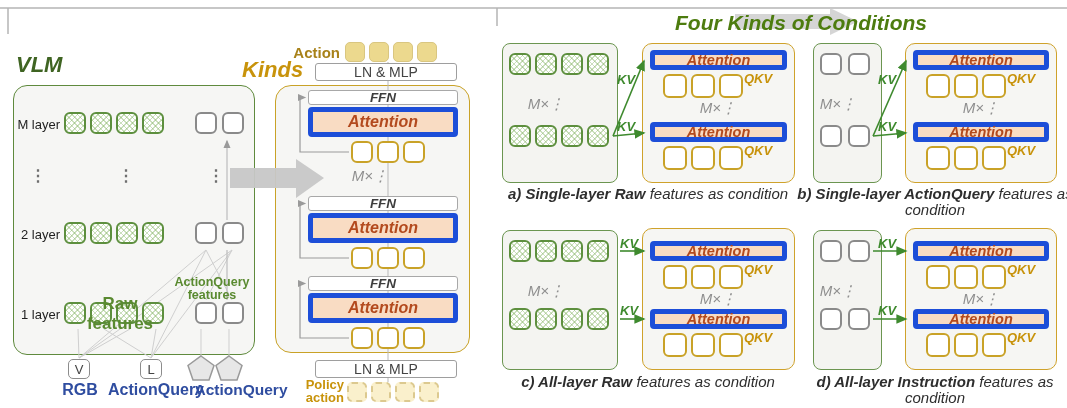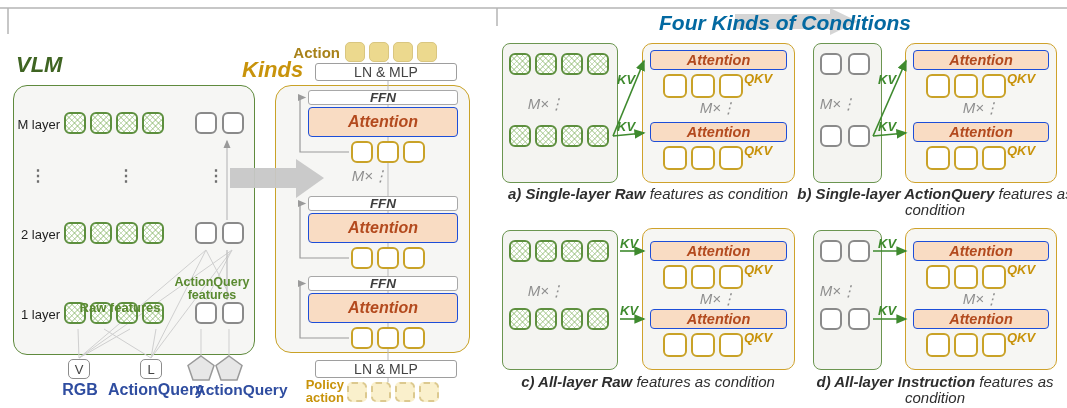--- a/index.html
+++ b/index.html
@@ -16,21 +16,21 @@
   .sq.green{border:2px solid #5d8f3e;
     background-image:
       repeating-linear-gradient(45deg, rgba(125,175,90,.40) 0 1px, transparent 1px 4px),
       repeating-linear-gradient(135deg, rgba(125,175,90,.40) 0 1px, transparent 1px 4px);}
   .sq.gray{border:2px solid #8a8a8a;}
   .sq.gold{border:2px solid #c9a227;}
   .sq.action{width:20px;height:20px;border:1px solid #d9c680;background:#ecd98e;border-radius:5px;}
   .sq.initial{width:20px;height:20px;border:2px dashed #dcc98f;background:#faf0cc;border-radius:5px;}
   
   .blk{position:absolute;display:flex;align-items:center;justify-content:center;box-sizing:border-box;z-index:2;}
-  .att{background:#f9dcc3;border:1px solid #1d4ed8;border-radius:4px;color:#b34a1e;font-weight:bold;font-style:italic;}
+  .att{background:#f9dcc3;border:5px solid #1d4ed8;border-radius:4px;color:#b34a1e;font-weight:bold;font-style:italic;}
   .ffn{background:#fff;border:1px solid #a8a8a8;border-radius:3px;color:#3d3d3d;font-weight:bold;font-style:italic;font-size:13.5px;}
   .lnmlp{background:#fff;border:1px solid #9e9e9e;border-radius:3px;color:#444;font-size:14px;}
   .iobox{background:#fff;border:1.5px solid #8c8c8c;border-radius:5px;color:#444;font-size:13px;}
   
   .lbl{position:absolute;z-index:3;}
   .title{font-size:21px;font-weight:bold;font-style:italic;text-align:center;}
   .mx{color:#8f8f8f;font-size:15px;font-style:italic;text-align:center;}
   .layerlbl{font-size:13px;color:#1e1e1e;text-align:right;}
   .dots{color:#6f6f6f;font-size:16px;font-weight:bold;}
   .kv{color:#3e8a2e;font-size:13px;font-weight:bold;font-style:italic;}
@@ -116,21 +116,21 @@
       <line x1="873" y1="136" x2="906" y2="61" marker-end="url(#mGreen)"></line>
       <line x1="873" y1="136" x2="906" y2="133" marker-end="url(#mGreen)"></line>
 
       <line x1="620" y1="251" x2="644" y2="251" marker-end="url(#mGreen)"></line>
       <line x1="620" y1="319" x2="644" y2="319" marker-end="url(#mGreen)"></line>
       <line x1="873" y1="251" x2="906" y2="251" marker-end="url(#mGreen)"></line>
       <line x1="873" y1="319" x2="906" y2="319" marker-end="url(#mGreen)"></line>
     </g>
   </svg>
 
-  <div class="lbl title" style="left:610px;top:11px;width:350px;color:#0369a1">Four Kinds of Conditions</div>
+  <div class="lbl title" style="left:626px;top:11px;width:350px;color:#4d7c0f">Four Kinds of Conditions</div>
 
   <div class="lbl" style="left:16px;top:52px;font-size:22px;font-weight:bold;font-style:italic;color:#3f6422">VLM</div>
 
   <div class="lbl layerlbl" style="left:12px;top:117px;width:48px">M layer</div>
   <div class="sq green" style="left:64px;top:112px"></div>
   <div class="sq green" style="left:90px;top:112px"></div>
   <div class="sq green" style="left:116px;top:112px"></div>
   <div class="sq green" style="left:142px;top:112px"></div>
   <div class="sq gray" style="left:195px;top:112px"></div>
   <div class="sq gray" style="left:222px;top:112px"></div>
@@ -140,21 +140,21 @@
   <div class="lbl dots" style="left:208px;top:166px">⋮</div>
 
   <div class="lbl layerlbl" style="left:12px;top:227px;width:48px">2 layer</div>
   <div class="sq green" style="left:64px;top:222px"></div>
   <div class="sq green" style="left:90px;top:222px"></div>
   <div class="sq green" style="left:116px;top:222px"></div>
   <div class="sq green" style="left:142px;top:222px"></div>
   <div class="sq gray" style="left:195px;top:222px"></div>
   <div class="sq gray" style="left:222px;top:222px"></div>
 
-  <div class="lbl greentxt" style="left:68px;top:300px;width:104px;font-size:13px">Raw features</div>
+  <div class="lbl greentxt" style="left:68px;top:294px;width:104px;font-size:17px">Raw features</div>
   <div class="lbl greentxt preline" style="left:168px;top:276px;width:88px;font-size:12.5px;line-height:12.5px">ActionQuery
 features</div>
 
   <div class="lbl layerlbl" style="left:12px;top:307px;width:48px">1 layer</div>
   <div class="sq green" style="left:64px;top:302px"></div>
   <div class="sq green" style="left:90px;top:302px"></div>
   <div class="sq green" style="left:116px;top:302px"></div>
   <div class="sq green" style="left:142px;top:302px"></div>
   <div class="sq gray" style="left:195px;top:302px"></div>
   <div class="sq gray" style="left:222px;top:302px"></div>

